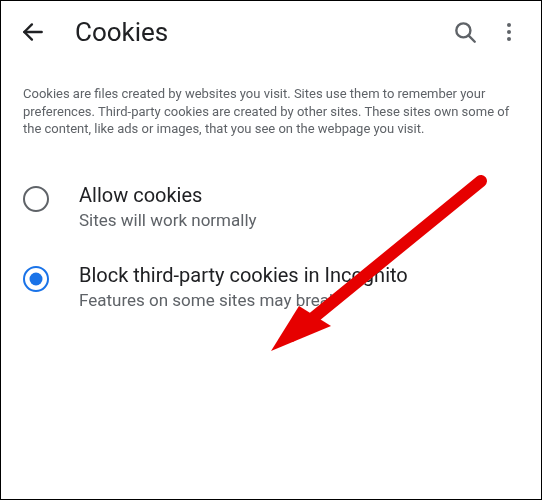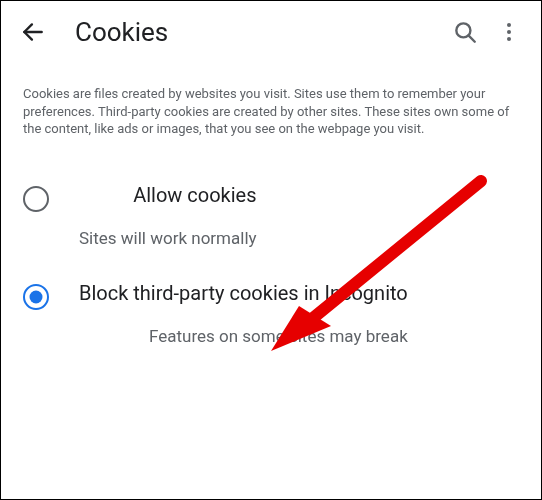--- a/index.html
+++ b/index.html
@@ -47,21 +47,20 @@
     color: #5f6368;
   }
   .options {
     padding: 10px 0 0 0;
   }
   .option-row {
     display: flex;
     align-items: flex-start;
     padding: 16px 22px 16px 22px;
     cursor: pointer;
-    text-align: right;
   }
   .radio {
     width: 26px;
     height: 26px;
     border: 2.5px solid #5f6368;
     border-radius: 50%;
     flex-shrink: 0;
     margin-top: 4px;
     position: relative;
   }
@@ -81,21 +80,21 @@
     margin-left: 30px;
   }
   .option-title {
     font-size: 20px;
     color: #202124;
     line-height: 1.3;
   }
   .option-sub {
     font-size: 17px;
     color: #5f6368;
-    margin-top: 20px;
+    margin-top: 2px;
   }
   .arrow-overlay {
     position: absolute;
     pointer-events: none;
     z-index: 10;
   }
 </style>
 </head>
 <body>
 

